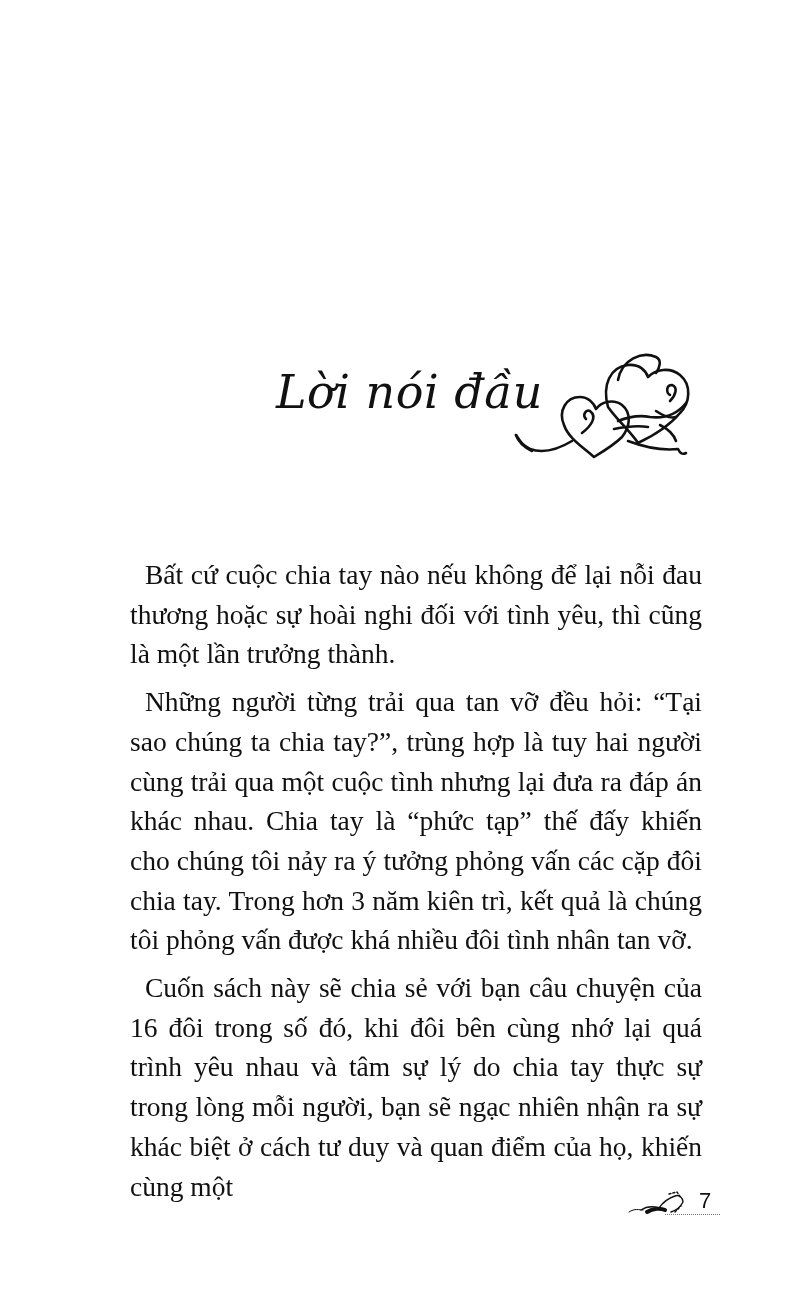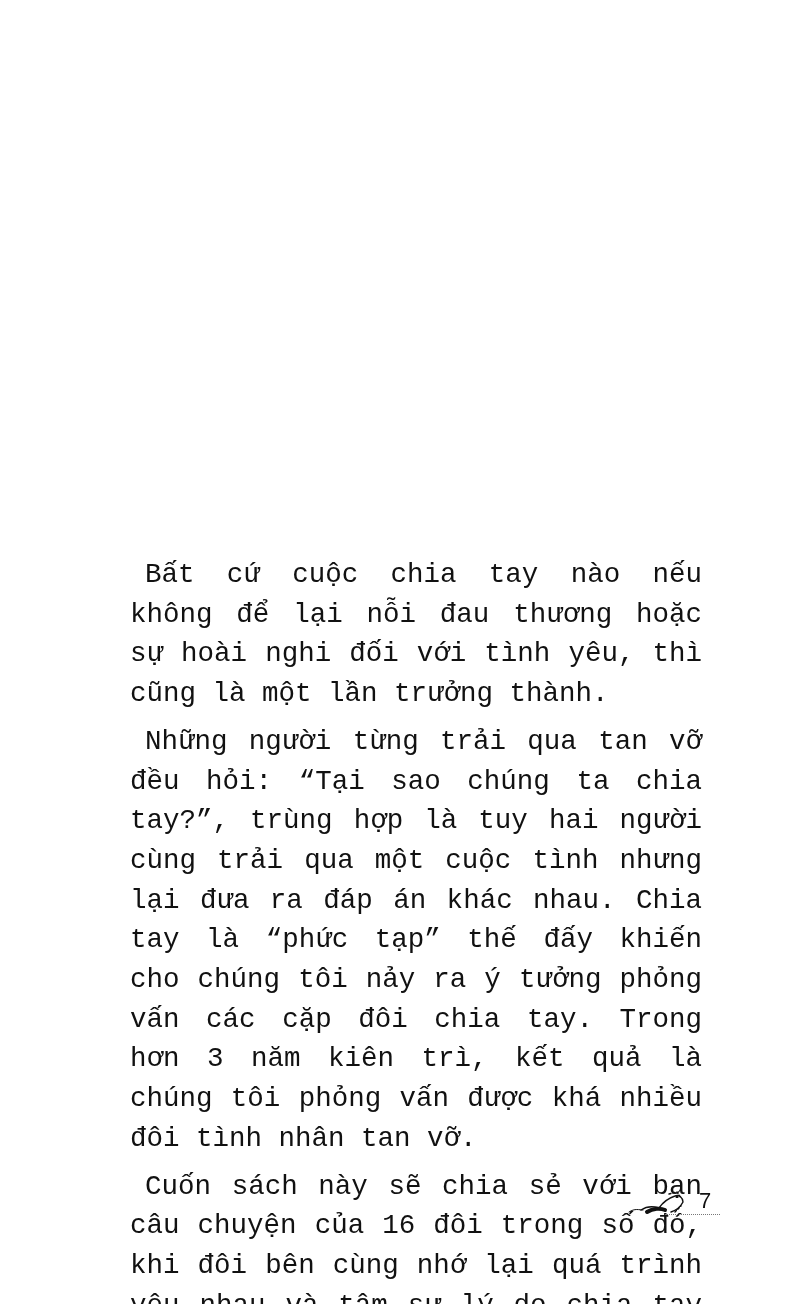--- a/index.html
+++ b/index.html
@@ -52,21 +52,20 @@
       width: 572px;
       font-family: "Liberation Serif", serif;
       font-size: 27.5px;
       line-height: 39.7px;
       color: #111;
       text-align: justify;
     }
     .body-text p {
       margin: 0 0 8px 0;
       text-indent: 15px;
-      font-family: Liberation Mono, monospace;
     }
     .page-footer {
       position: absolute;
       left: 625px;
       top: 1188px;
       width: 100px;
       height: 30px;
     }
     .footer-ornament {
       position: absolute;
@@ -88,20 +87,45 @@
       width: 55px;
       height: 1px;
       border-top: 1px dotted #777;
     }
   </style>
 </head>
 <body>
 
 <div class="page">
 
+  <div class="heading-row">
+    <div class="chapter-title">Lời nói đầu</div>
+
+    <svg class="hearts" viewBox="0 0 200 125" fill="none" stroke="#111" stroke-width="2.6" stroke-linecap="round" stroke-linejoin="round">
+
+      <path d="M98 62 C92 40 100 22 118 20 C130 19 136 26 138 32 C146 24 160 22 170 30 C182 40 180 58 170 68 C160 80 145 90 128 98 C120 86 108 76 98 62 Z"></path>
+
+      <path d="M108 35 C112 14 132 6 146 12 C152 15 150 22 146 28"></path>
+
+      <path d="M84 112 C70 100 58 92 54 80 C48 66 56 52 70 52 C78 52 84 58 86 64 C92 56 104 54 112 60 C122 68 120 82 112 92 C104 100 94 106 84 112 Z"></path>
+
+      <path d="M6 90 C10 96 12 100 20 104 C36 110 52 102 62 96"></path>
+      <path d="M6 90 C8 96 14 102 22 106"></path>
+
+      <path d="M72 88 C80 82 88 72 80 66 C76 64 72 70 76 74"></path>
+      <path d="M108 76 C118 72 130 70 140 72 C156 74 168 68 176 58"></path>
+      <path d="M104 84 C114 82 126 80 138 82"></path>
+
+      <path d="M160 56 C166 50 168 42 162 40 C156 40 156 48 160 50"></path>
+
+      <path d="M118 96 C134 102 150 106 168 104 C170 108 172 110 176 108"></path>
+      <path d="M150 80 C158 84 164 90 166 96"></path>
+      <path d="M146 66 C152 70 160 74 166 72"></path>
+    </svg>
+  </div>
 
   <div class="body-text">
     <p>Bất cứ cuộc chia tay nào nếu không để lại nỗi đau thương hoặc sự hoài nghi đối với tình yêu, thì cũng là một lần trưởng thành.</p>
     <p>Những người từng trải qua tan vỡ đều hỏi: “Tại sao chúng ta chia tay?”, trùng hợp là tuy hai người cùng trải qua một cuộc tình nhưng lại đưa ra đáp án khác nhau. Chia tay là “phức tạp” thế đấy khiến cho chúng tôi nảy ra ý tưởng phỏng vấn các cặp đôi chia tay. Trong hơn 3 năm kiên trì, kết quả là chúng tôi phỏng vấn được khá nhiều đôi tình nhân tan vỡ.</p>
     <p>Cuốn sách này sẽ chia sẻ với bạn câu chuyện của 16 đôi trong số đó, khi đôi bên cùng nhớ lại quá trình yêu nhau và tâm sự lý do chia tay thực sự trong lòng mỗi người, bạn sẽ ngạc nhiên nhận ra sự khác biệt ở cách tư duy và quan điểm của họ, khiến cùng một</p>
   </div>
 
   <div class="page-footer">
     <svg class="footer-ornament" viewBox="0 0 70 30" fill="none" stroke="#111" stroke-width="1.4" stroke-linecap="round">
       <path d="M4 24 C10 20 14 22 18 22" stroke-width="1"></path>

